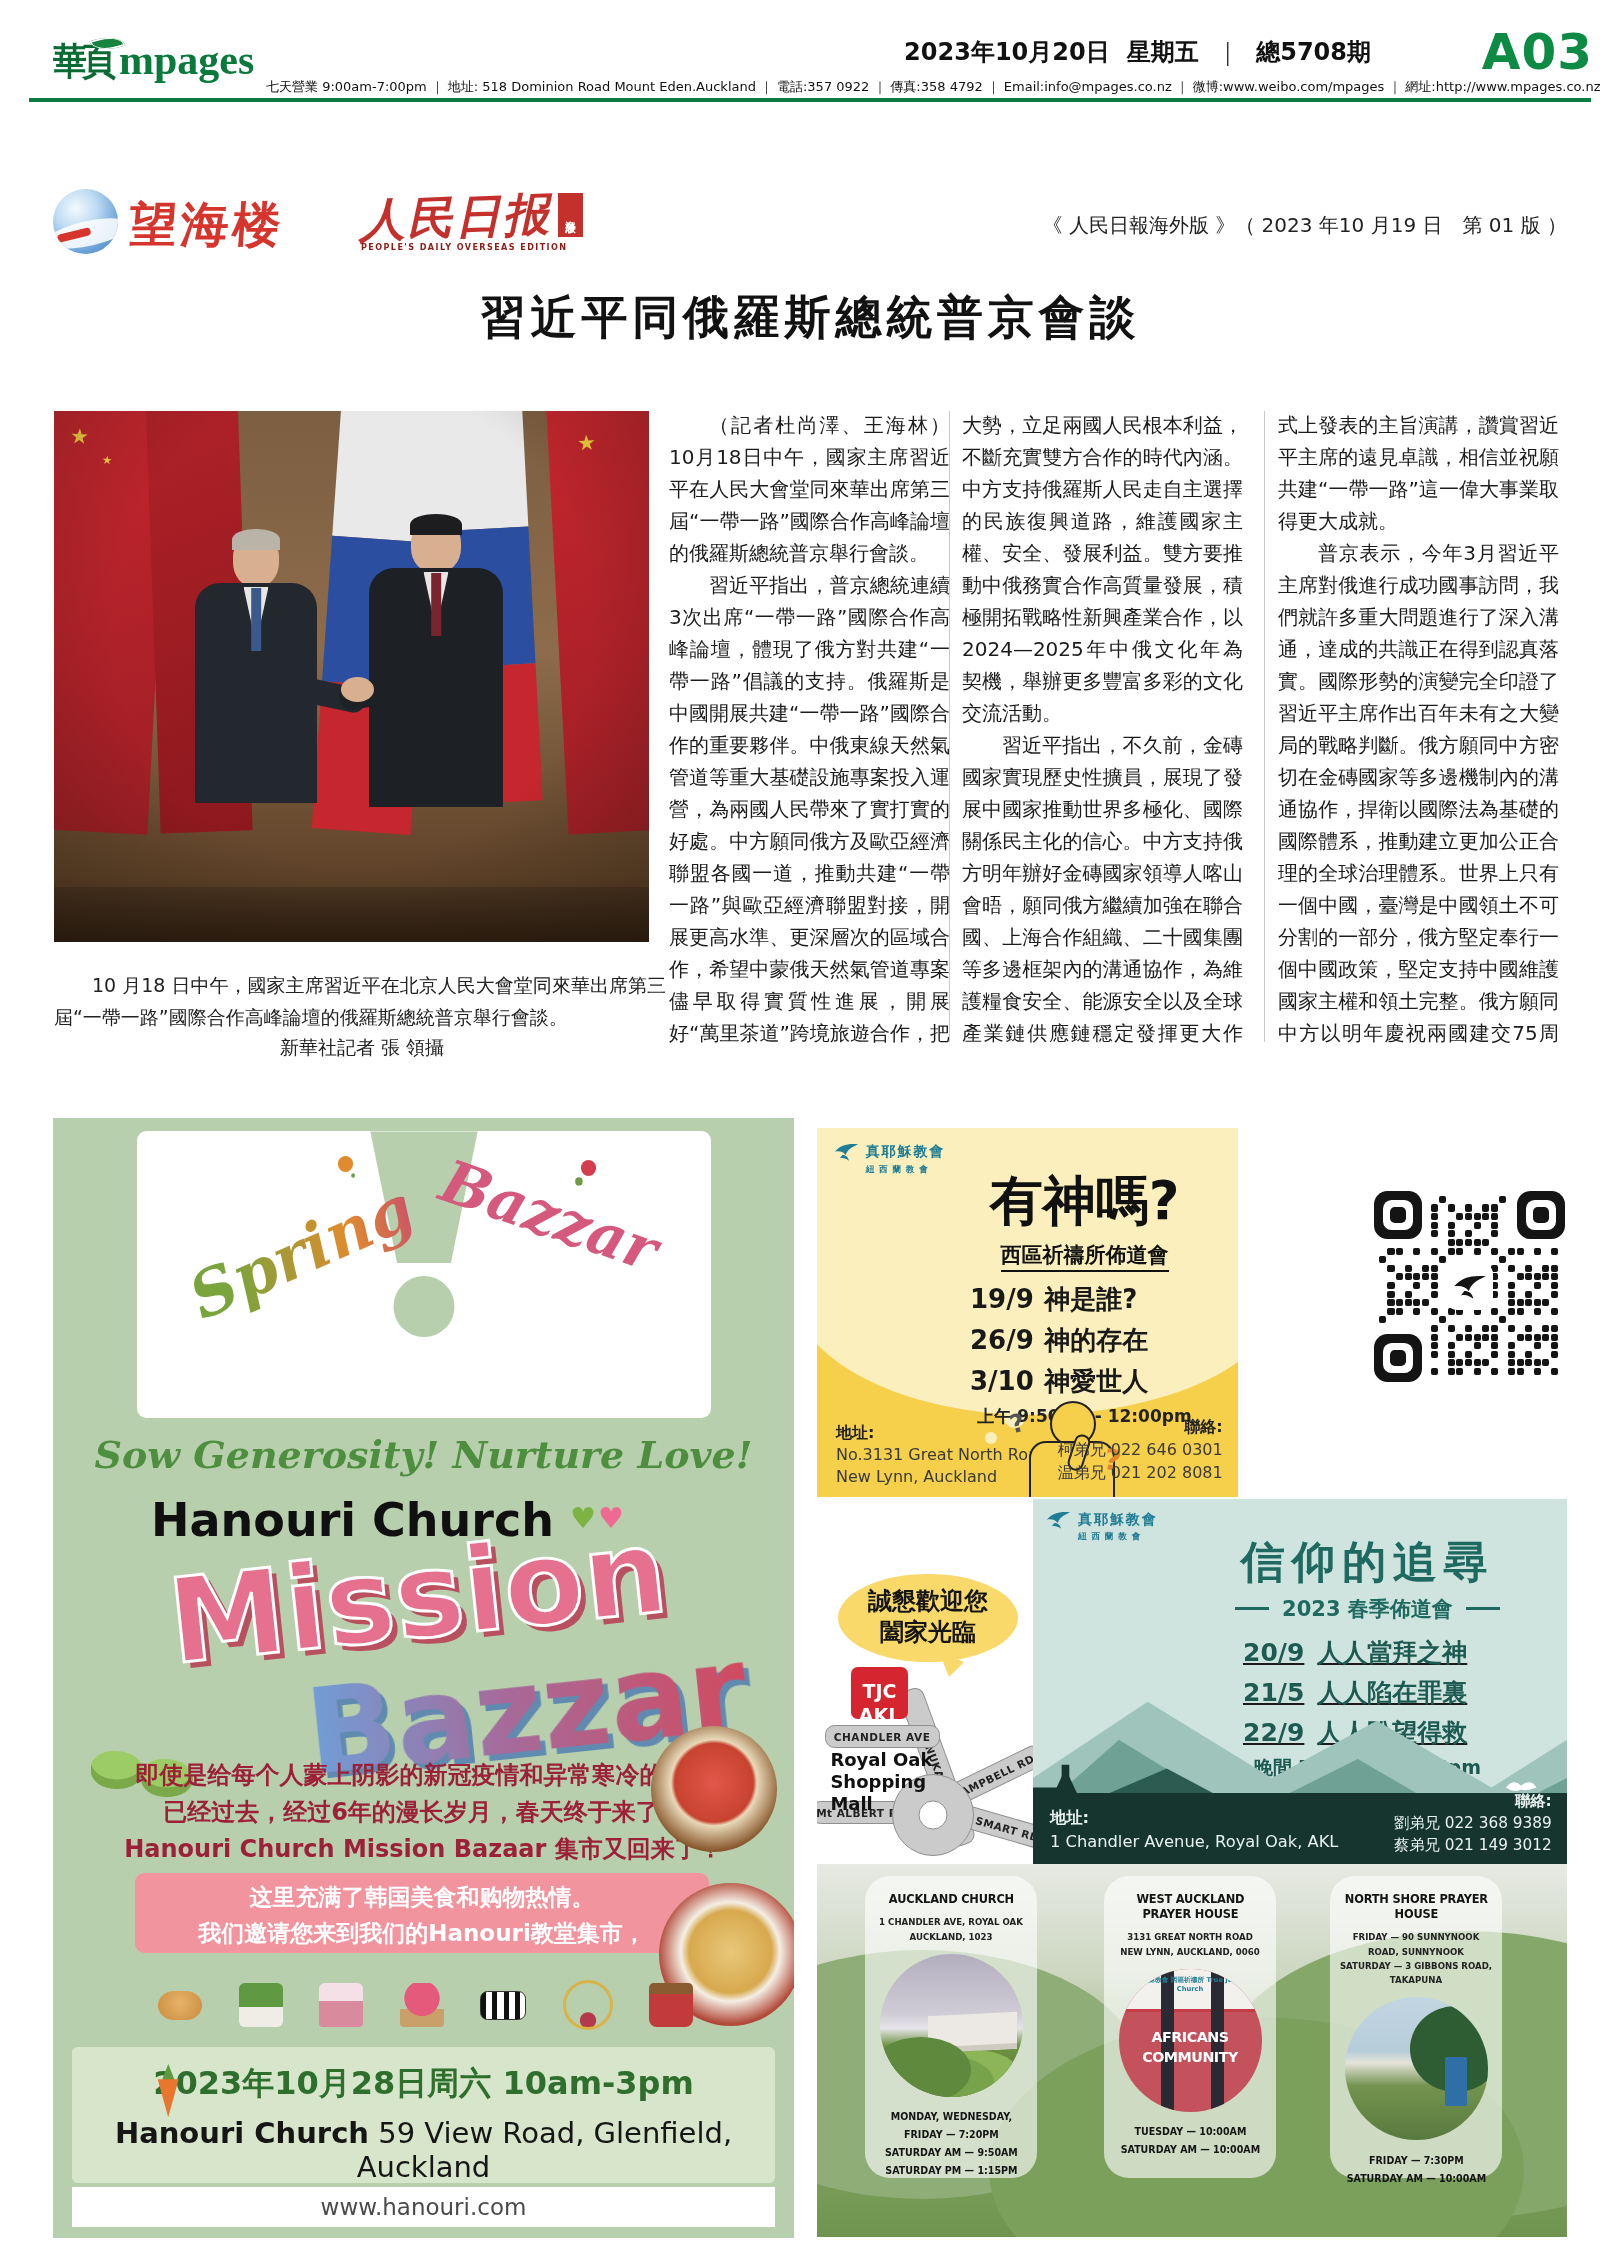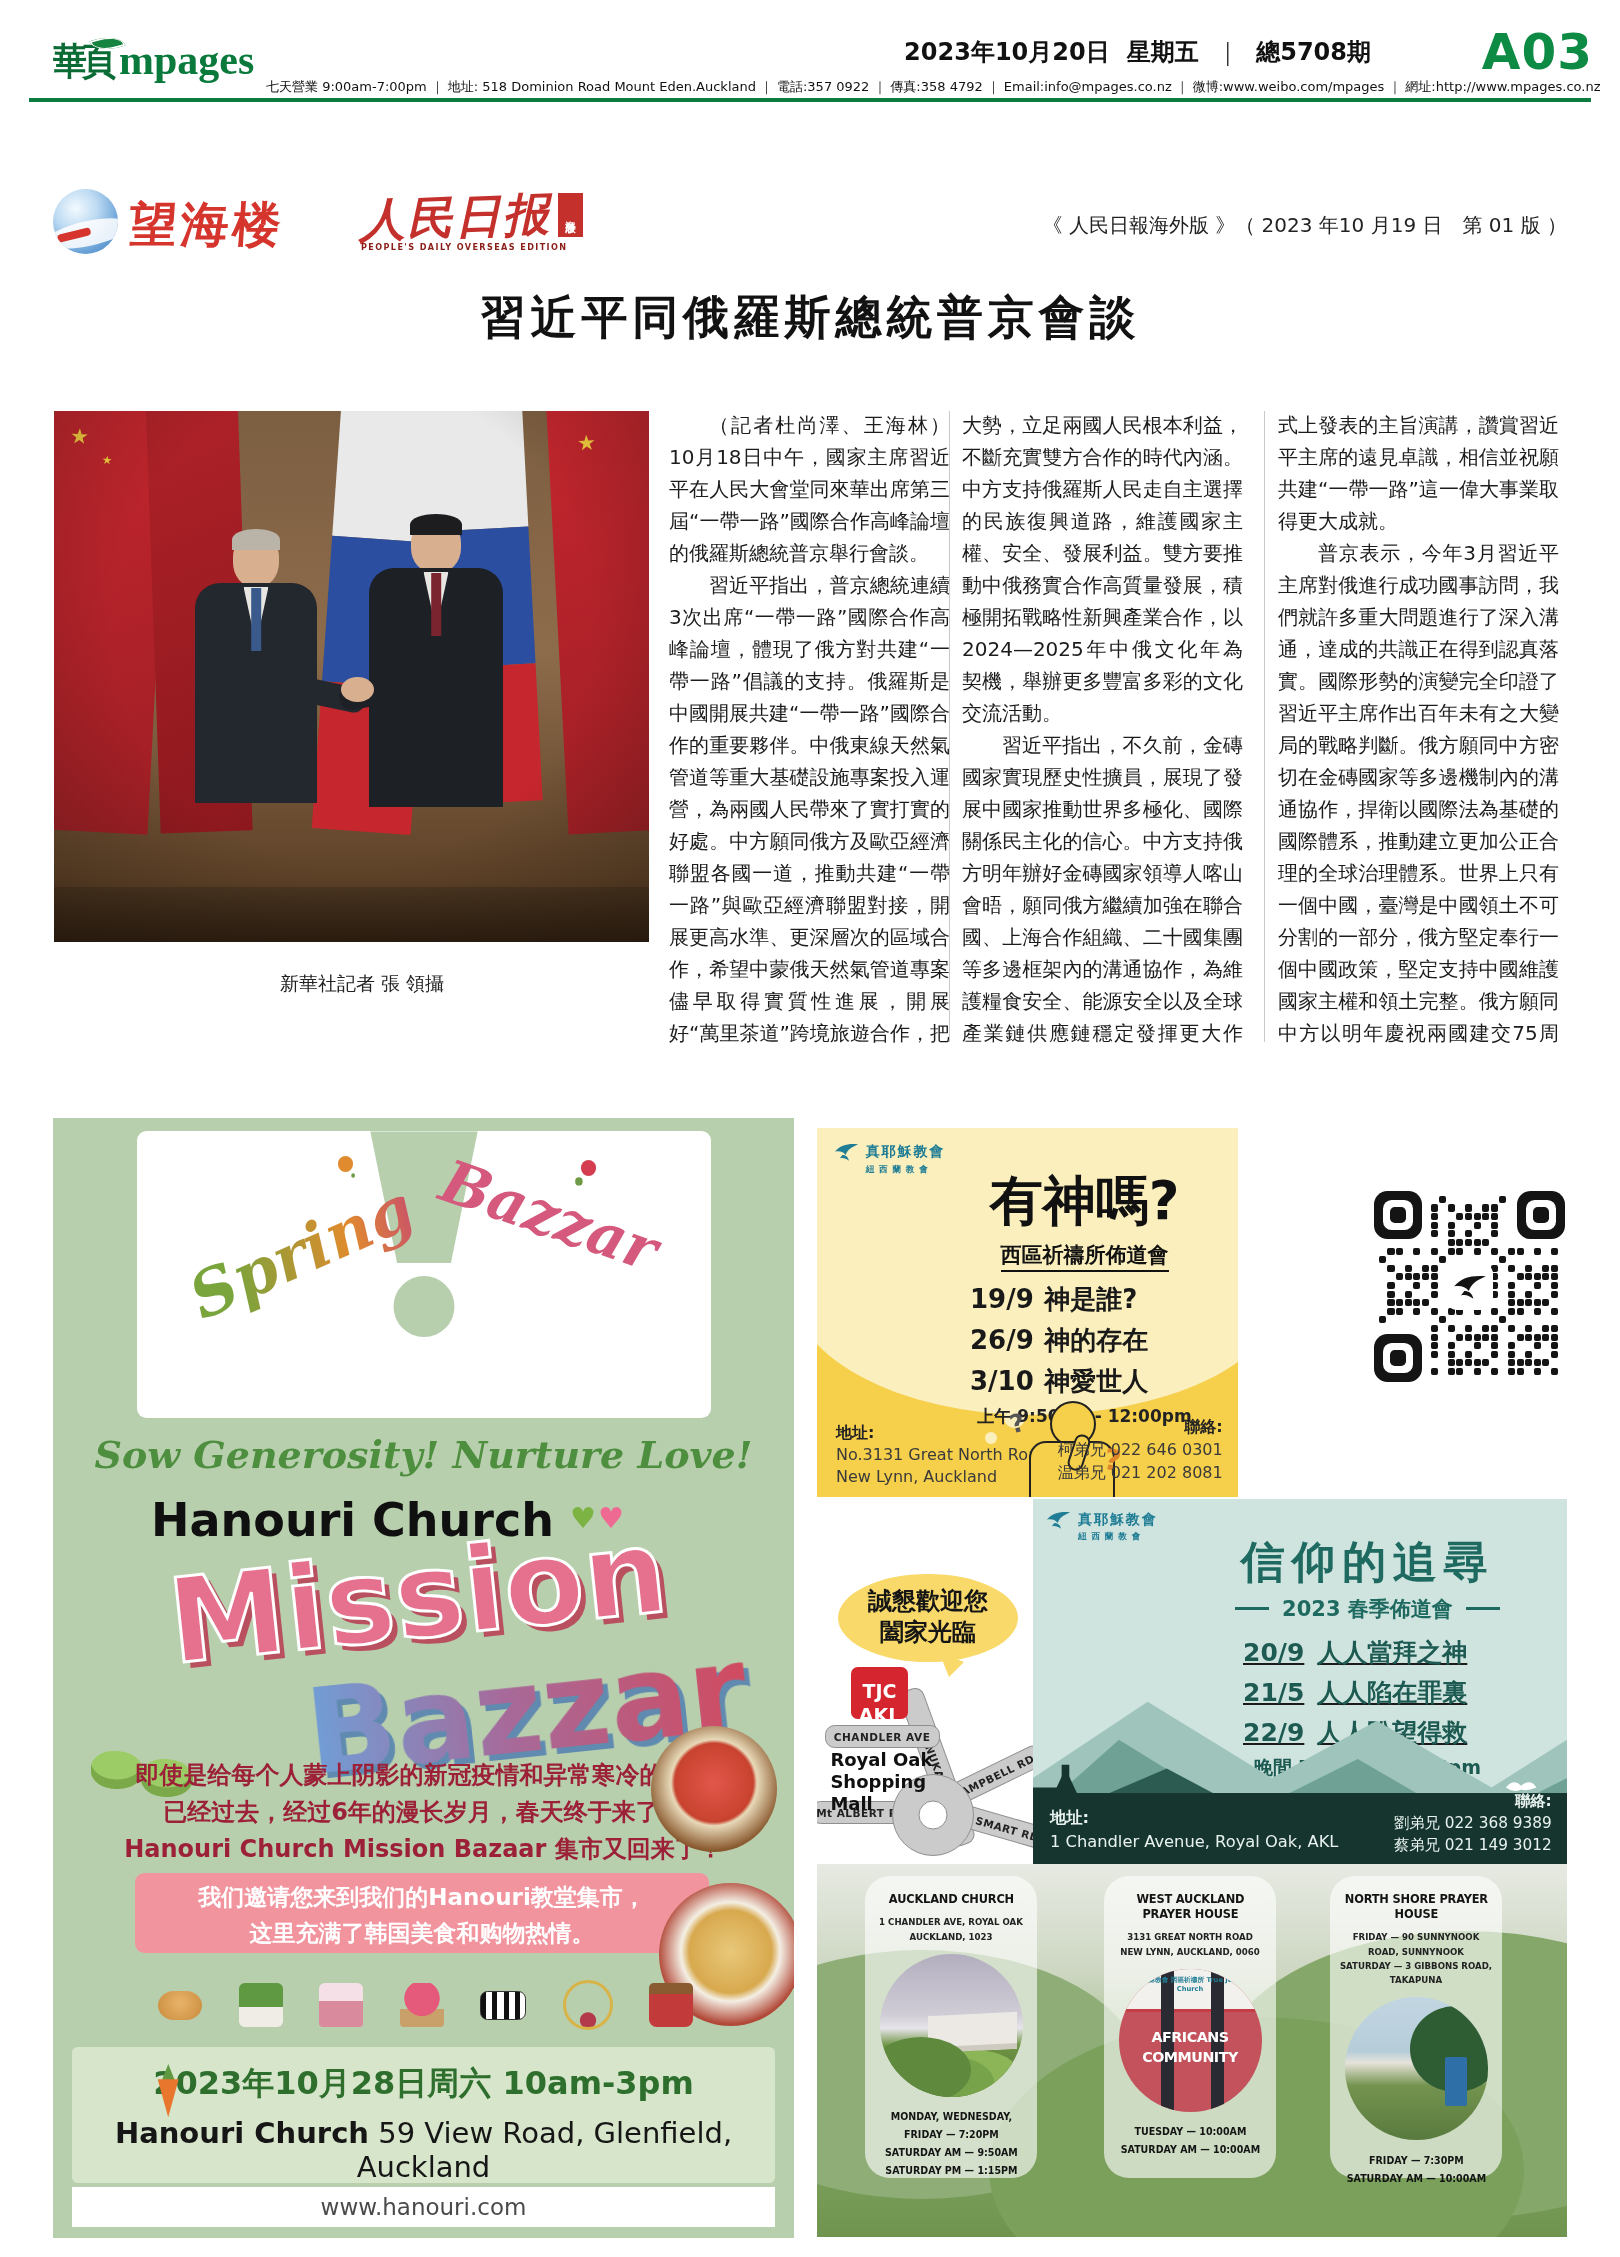--- a/index.html
+++ b/index.html
@@ -355,20 +355,21 @@
           <span class="tie"></span>
       </div>
       <div class="arm arm1" data-interactable="false"></div>
       <div class="arm arm2" data-interactable="false"></div>
       <div class="hands" data-interactable="false"></div>
       <div class="floor" data-interactable="false"></div>
       <div class="vign" data-interactable="false"></div>
     </div>
 
     <div class="capblock" data-interactable="false">
+      <p class="cap" data-interactable="false">10 月18 日中午，國家主席習近平在北京人民大會堂同來華出席第三屆“一帶一路”國際合作高峰論壇的俄羅斯總統普京舉行會談。</p>
       <div class="cap-credit" data-interactable="false">新華社記者 張 領攝</div>
     </div>
 
     <div class="col col0" data-interactable="false">
         <p class="body-p ind" data-interactable="false">（記者杜尚澤、王海林）10月18日中午，國家主席習近平在人民大會堂同來華出席第三屆“一帶一路”國際合作高峰論壇的俄羅斯總統普京舉行會談。</p>
         <p class="body-p ind" data-interactable="false">習近平指出，普京總統連續3次出席“一帶一路”國際合作高峰論壇，體現了俄方對共建“一帶一路”倡議的支持。俄羅斯是中國開展共建“一帶一路”國際合作的重要夥伴。中俄東線天然氣管道等重大基礎設施專案投入運營，為兩國人民帶來了實打實的好處。中方願同俄方及歐亞經濟聯盟各國一道，推動共建“一帶一路”與歐亞經濟聯盟對接，開展更高水準、更深層次的區域合作，希望中蒙俄天然氣管道專案儘早取得實質性進展，開展好“萬里茶道”跨境旅遊合作，把中蒙俄經濟走廊打造成一條高質量聯通發展之路。</p>
       </div>
     <div class="col-rule cr1" data-interactable="false"></div>
     <div class="col col1" data-interactable="false">
         <p class="body-p" data-interactable="false">大勢，立足兩國人民根本利益，不斷充實雙方合作的時代內涵。中方支持俄羅斯人民走自主選擇的民族復興道路，維護國家主權、安全、發展利益。雙方要推動中俄務實合作高質量發展，積極開拓戰略性新興產業合作，以2024—2025年中俄文化年為契機，舉辦更多豐富多彩的文化交流活動。</p>
@@ -401,22 +402,22 @@
         <i></i>
         <i></i>
       </div>
     <div class="hbody" data-interactable="false">
       <div data-interactable="false">即使是给每个人蒙上阴影的新冠疫情和异常寒冷的冬天</div>
       <div data-interactable="false">已经过去，经过6年的漫长岁月，春天终于来了。</div>
       <div data-interactable="false">Hanouri Church Mission Bazaar 集市又回来了！</div>
     </div>
     <div class="bowl1" data-interactable="false"></div>
     <div class="invite" data-interactable="false">
+      <div data-interactable="false">这里充满了韩国美食和购物热情。</div>
       <div data-interactable="false">我们邀请您来到我们的Hanouri教堂集市，</div>
-      <div data-interactable="false">这里充满了韩国美食和购物热情。</div>
     </div>
     <div class="bowl2" data-interactable="false"></div>
     <div class="hicons" data-interactable="false">
       <i class="hic ic-bread" data-interactable="false"></i>
       <i class="hic ic-plant" data-interactable="false"></i>
       <i class="hic ic-cake" data-interactable="false"></i>
       <i class="hic ic-lolli" data-interactable="false"></i>
       <i class="hic ic-piano" data-interactable="false"></i>
       <i class="hic ic-neck" data-interactable="false"></i>
       <i class="hic ic-jar" data-interactable="false"></i>

